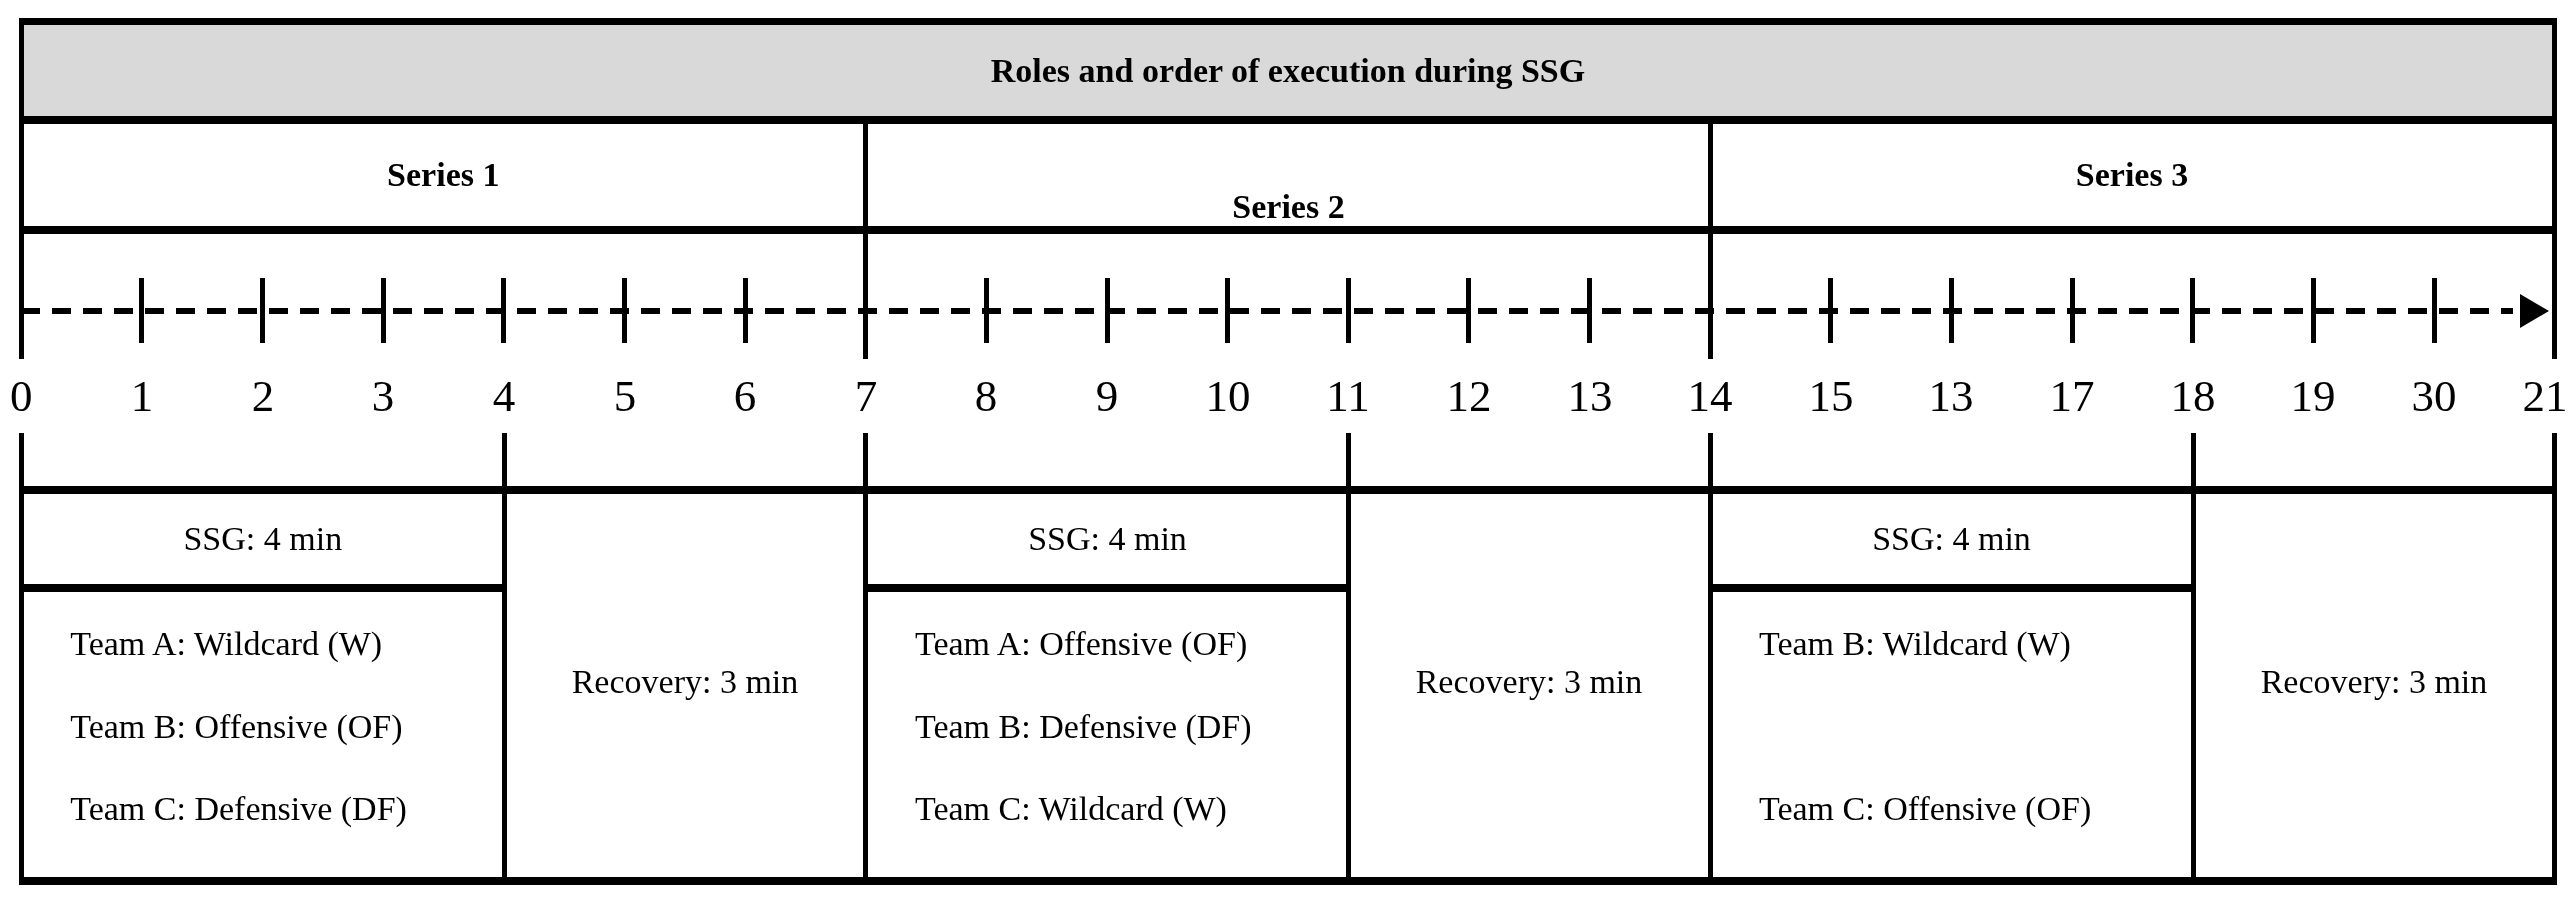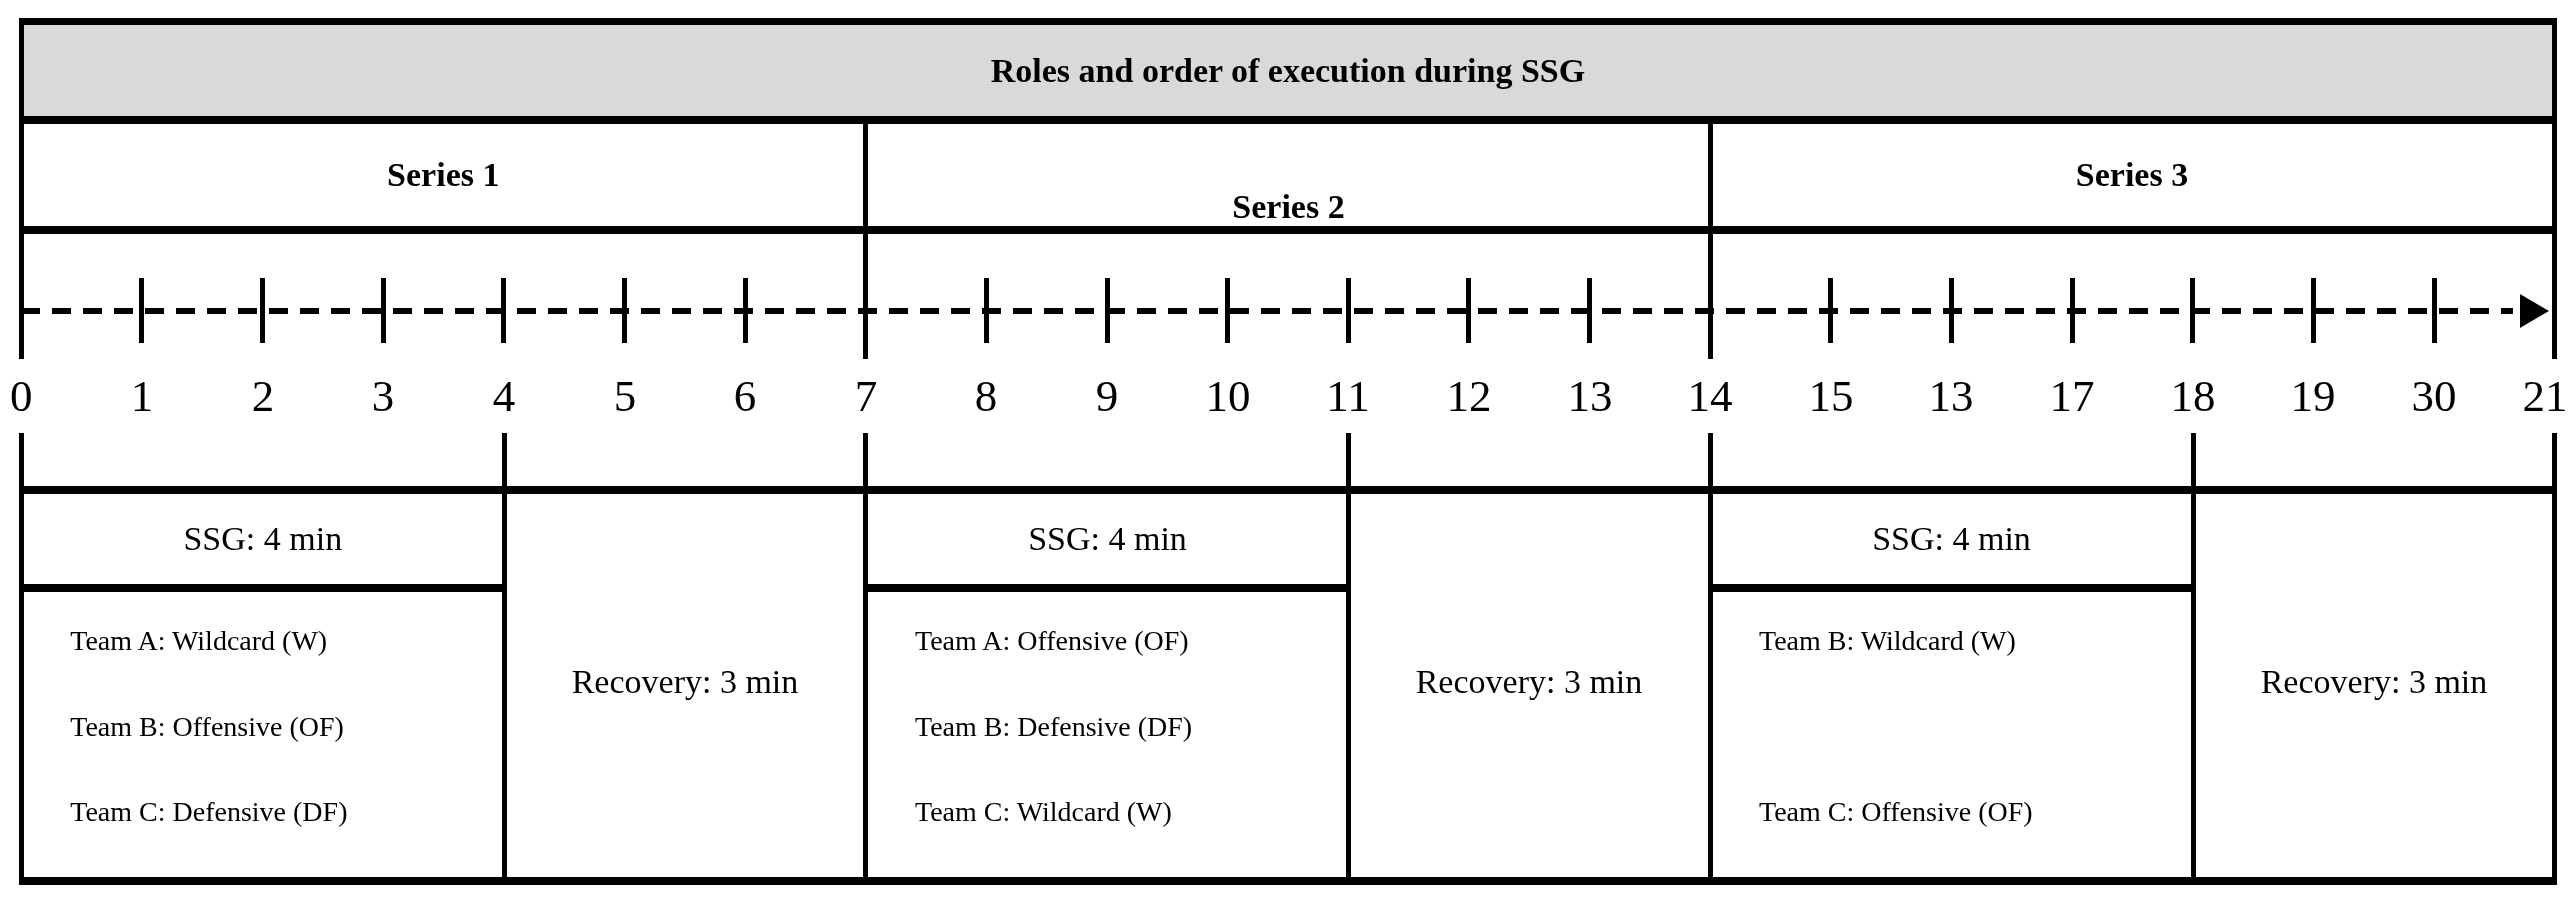--- a/index.html
+++ b/index.html
@@ -23,21 +23,21 @@
     position:absolute;left:19px;top:25px;width:2538px;height:91px;
     display:flex;align-items:center;justify-content:center;
     font-weight:bold;font-size:34px;
   }
   .series-label{top:124px;height:102px;font-weight:bold;font-size:34px;font-family:Liberation Serif, serif;}
   .ssg-cell{top:494px;height:90px;font-size:34px;}
   .teams-cell{
     position:absolute;top:591px;height:286px;box-sizing:border-box;
     display:flex;flex-direction:column;justify-content:space-between;
     align-items:flex-start;text-align:left;
-    padding:36px 0 51px 49px;font-size:28px;
+    padding:36px 0 51px 49px;font-size:34px;
   }
   .team-row{white-space:nowrap;line-height:1;}
   .recovery-cell{top:486px;height:391px;font-size:34px;}
   .dash-axis{
     position:absolute;left:21.3px;top:308px;width:2492px;height:6.3px;
     background:repeating-linear-gradient(to right,#000 0 19px,transparent 19px 31px);
   }
   .axis-arrow{
     position:absolute;left:2520px;top:294px;width:0;height:0;
     border-top:17px solid transparent;border-bottom:17px solid transparent;

